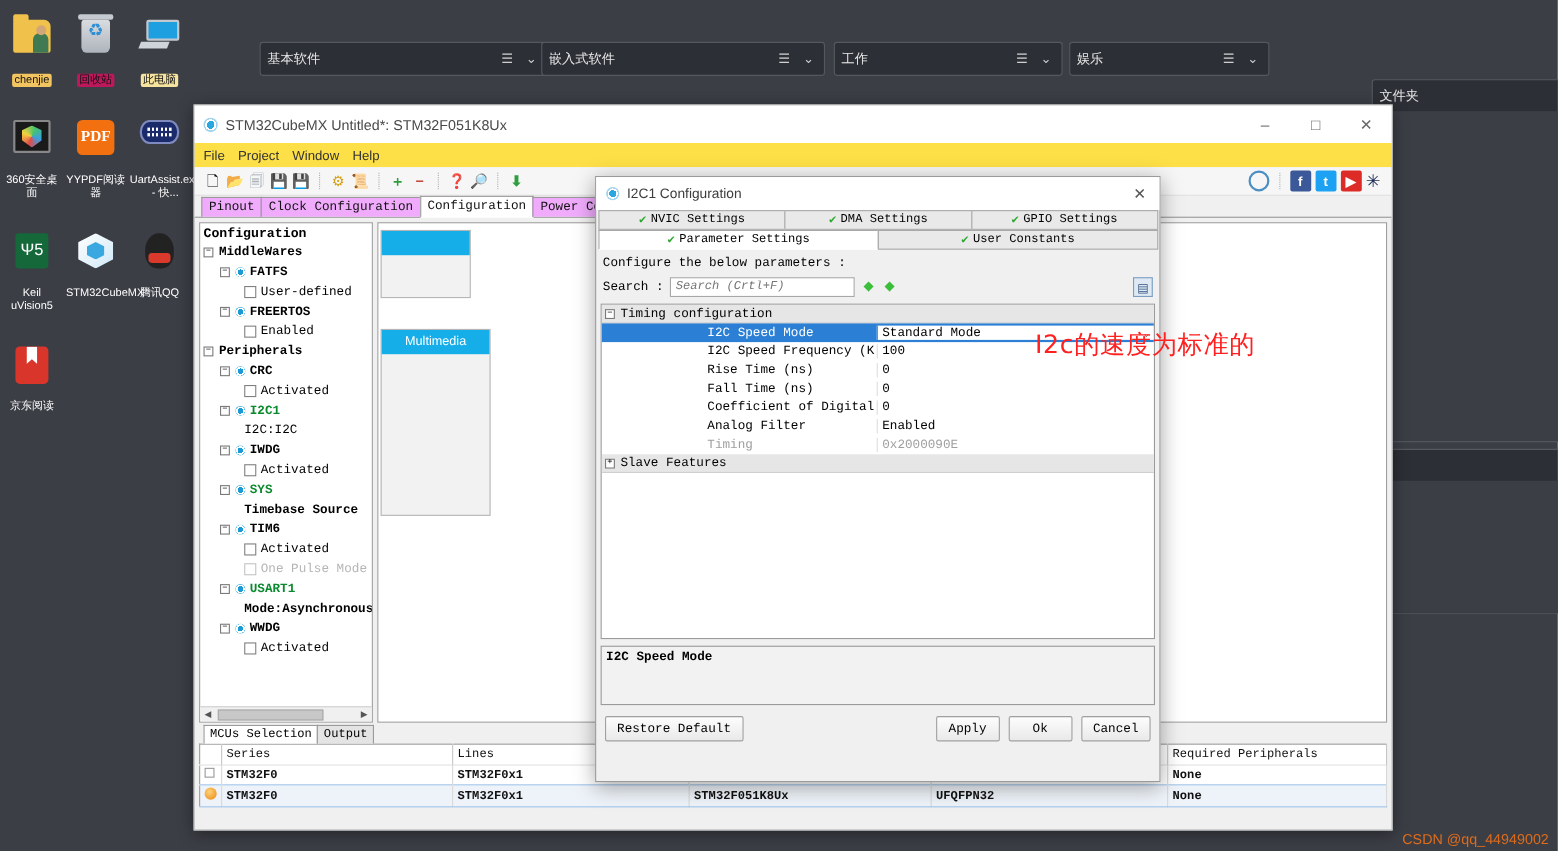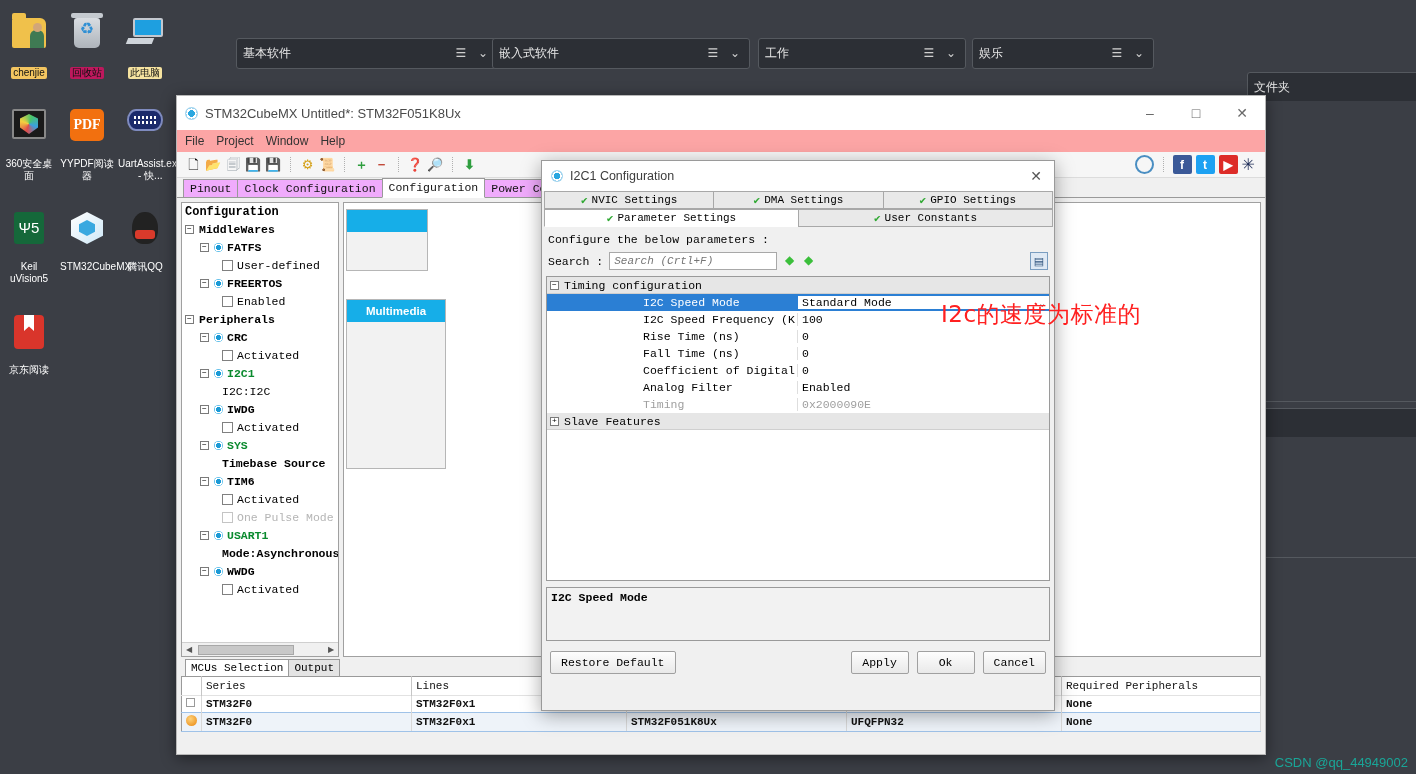--- a/index.html
+++ b/index.html
@@ -80,21 +80,21 @@
     padding-left:8px; color:#4a4a4a; font-size:13px;
   }
   .win-title .tdot {
     width:13px;height:13px;border-radius:50%;
     background:radial-gradient(circle at 50% 50%,#2aa7e0 0 38%,#ffffff 38% 55%,#9fd3ee 55% 100%);
     margin-right:7px; flex:0 0 auto;
   }
   .win-ctrls { margin-left:auto; display:flex; }
   .win-ctrls div { width:46px;height:34px;display:flex;align-items:center;justify-content:center;color:#6a6a6a;font-size:14px; }
 
-  .menubar { height:22px; display:flex; align-items:center; padding-left:8px; background:#fca5a5; }
+  .menubar { height:22px; display:flex; align-items:center; padding-left:8px; background:#fde047; }
   .menubar span { font-size:12px; color:#333; margin-right:12px; }
 
   .toolbar { height:26px; background:#f6f6f6; border-bottom:1px solid #dcdcdc;
              display:flex; align-items:center; padding-left:8px; gap:3px; }
   .tb-ic { width:17px;height:17px;display:flex;align-items:center;justify-content:center;font-size:13px;line-height:1; }
   .tb-sep { width:1px;height:15px;border-left:1px dotted #b0b0b0;margin:0 5px; }
   .tb-right { margin-left:auto; display:flex; align-items:center; gap:4px; padding-right:10px; }
   .sq { width:19px;height:19px;border-radius:2px;display:flex;align-items:center;justify-content:center;color:#fff;font-size:12px;font-weight:bold; }
   .sq.fb{background:#3b5998;} .sq.tw{background:#1da1f2;} .sq.yt{background:#dd2c28;}
 
@@ -122,21 +122,21 @@
   .t-green { color:#0a8a2e; font-weight:bold; }
   .t-bold  { font-weight:bold; }
   .t-dim   { color:#b5b5b5; }
   .tree-hscroll { position:absolute; left:0; right:0; bottom:0; height:14px;
                   background:#f0f0f0; border-top:1px solid #cfcfcf; display:flex; align-items:center; }
   .th-arrow { width:14px;height:14px;font-size:8px;color:#555;display:flex;align-items:center;justify-content:center; }
   .th-thumb { height:10px; background:#c8c8c8; border:1px solid #a8a8a8; width:96px; margin-left:2px; }
 
   .canvas-pane { flex:1; background:#ffffff; border:1px solid #a0a0a0; position:relative; overflow:hidden; }
   .periph-card { position:absolute; border:1px solid #b6b6b6; background:#f2f2f2; }
-  .periph-card .pc-head { background:#16aee8; color:#fff; font-size:11.5px; font-weight:bold;
+  .periph-card .pc-head { background:#16aee8; color:#fff; font-size:11.5px; font-weight:normal;
                           height:22px; display:flex; align-items:center; justify-content:center;
                           font-family:"Liberation Sans",sans-serif; }
 
   .bottom-pane { height:auto; padding:0 4px 4px; }
   .bt-tabs { display:flex; align-items:flex-end; padding-left:4px; height:19px; }
   .bt-tab { font-family:"Liberation Mono", monospace; font-size:11px; padding:2px 5px;
             border:1px solid #9a9a9a; border-bottom:none; background:#e4e4e4; margin-right:-1px; }
   .bt-tab.active { background:#ffffff; }
   .mcu-table { width:100%; border-collapse:collapse; background:#fff;
                border:1px solid #9a9a9a; font-family:"Liberation Mono", monospace; font-size:11px; }
@@ -208,21 +208,21 @@
 
   
   #annot {
     position:absolute; left:941px; top:303px;
     color:#ff2020; font-size:23px; line-height:1;
     font-family:"DejaVu Sans", sans-serif;
     white-space:nowrap; pointer-events:none; letter-spacing:0.5px;
   }
 
   
-  #wm { position:absolute; right:8px; bottom:4px; color:#14b8a6; font-size:13px; opacity:.85; }
+  #wm { position:absolute; right:8px; bottom:4px; color:#f97316; font-size:13px; opacity:.85; }
 </style>
 </head>
 <body>
 
 <div id="desktop">
 
   <div class="desk-icons">
     <div class="desk-row">
       <div class="desk-cell">
         <div class="desk-glyph">

